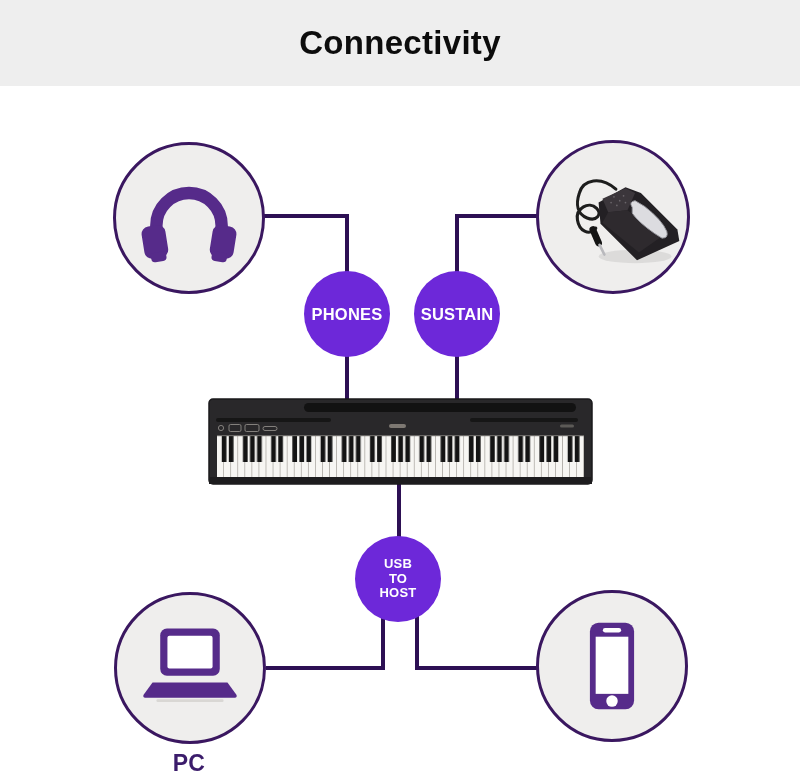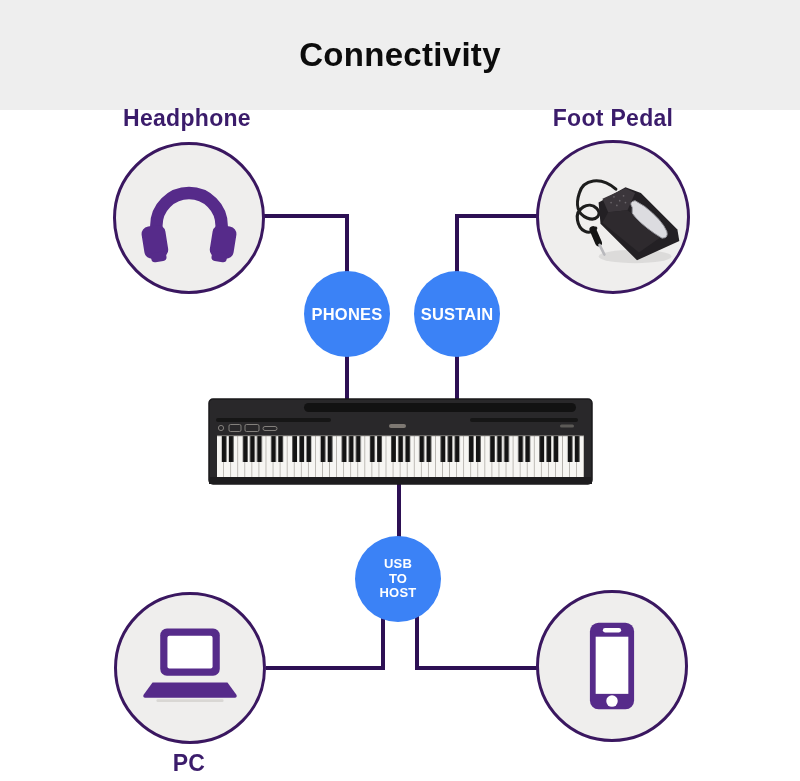--- a/index.html
+++ b/index.html
@@ -1,34 +1,34 @@
 <!DOCTYPE html>
 <html><head>
 <meta charset="utf-8">
 <style>
   html,body{margin:0;padding:0;background:#fff;}
   .stage{
     position:relative;width:800px;height:781px;background:#ffffff;overflow:hidden;
     font-family:"Liberation Sans", sans-serif;
   }
   .header-band{
-    position:absolute;left:0;top:0;width:800px;height:110px;background:#eeeeee;
+    position:absolute;left:0;top:0;width:800px;height:86px;background:#eeeeee;
     display:flex;align-items:center;justify-content:center;
   }
   .title{
     font-size:33px;font-weight:bold;color:#0c0c0c;letter-spacing:.3px;
   }
   .wires{position:absolute;left:0;top:0;}
   .node{
     position:absolute;border-radius:50%;background:#efeeed;border:3px solid #3a1760;
     box-sizing:border-box;overflow:hidden;display:flex;align-items:center;justify-content:center;
   }
   .node svg{display:block;}
   .badge{
-    position:absolute;width:86px;height:86px;border-radius:50%;background:#3b82f6;
+    position:absolute;width:86px;height:86px;border-radius:50%;background:#6d28d9;
     color:#ffffff;display:flex;flex-direction:column;align-items:center;justify-content:center;
     font-weight:bold;font-size:16.5px;letter-spacing:.2px;text-align:center;line-height:1.12;
   }
   .node-label{
     position:absolute;width:220px;text-align:center;font-weight:bold;
     font-size:23px;color:#3b1c6b;letter-spacing:.3px;
   }
 </style>
 </head>
 <body>
@@ -87,21 +87,20 @@
     <svg width="146" height="146" viewBox="0 0 152 152">
       <path d="M 42,99 L 42,84 A 34,34 0 0 1 110,84 L 110,99" stroke="#562b8a" stroke-width="13" fill="none"></path>
       <g fill="#562b8a">
         <rect x="28" y="84" width="25" height="34" rx="8" transform="rotate(-9 40 101)"></rect>
         <rect x="34" y="112" width="16" height="10" rx="4" transform="rotate(-9 40 101)"></rect>
         <rect x="99" y="84" width="25" height="34" rx="8" transform="rotate(9 112 101)"></rect>
         <rect x="102" y="112" width="16" height="10" rx="4" transform="rotate(9 112 101)"></rect>
       </g>
     </svg>
   </div>
-  <div class="node-label" style="left:77px;top:105px;">Headphone</div>
 
   <div class="node" style="left:536px;top:140px;width:154px;height:154px;">
     <svg width="148" height="148" viewBox="0 0 154 154">
       <ellipse cx="100" cy="118" rx="38" ry="7" fill="rgba(0,0,0,0.08)"></ellipse>
       <path d="M 80,48 C 64,34 46,38 42,52 C 38,64 40,74 50,78 C 60,82 66,74 60,68 C 52,60 38,68 40,80 C 42,92 52,96 58,90 C 61,87 57,89 56,92" stroke="#1d1d1d" stroke-width="3.2" fill="none" stroke-linecap="round"></path>
       <line x1="56" y1="90" x2="62" y2="104" stroke="#141414" stroke-width="7" stroke-linecap="round"></line>
       <line x1="63" y1="106" x2="68" y2="116" stroke="#b9b9bd" stroke-width="2.8" stroke-linecap="round"></line>
       <polygon points="62,62 90,46 106,52 144,90 146,102 102,122 64,84" fill="#232024"></polygon>
       <polygon points="66,58 90,47 100,52 92,70 72,72" fill="#3b363b"></polygon>
       <polygon points="72,72 92,70 128,97 104,114 66,83" fill="#2e2a2e"></polygon>
@@ -109,21 +108,20 @@
         <circle cx="78" cy="56" r="0.9"></circle>
           <circle cx="84" cy="60" r="0.9"></circle>
           <circle cx="75" cy="62" r="0.9"></circle>
         <circle cx="88" cy="55" r="0.9"></circle>
           <circle cx="81" cy="65" r="0.9"></circle>
           <circle cx="90" cy="62" r="0.9"></circle>
       </g>
       <path d="M 97,67 Q 93,61 100,60 L 110,66 Q 128,80 133,92 Q 135,99 128,99 L 120,94 Q 103,82 97,73 Z" fill="#dcdce0" stroke="#94949a" stroke-width="1"></path>
     </svg>
   </div>
-  <div class="node-label" style="left:503px;top:105px;">Foot Pedal</div>
 
   <div class="badge" style="left:304px;top:271px;">
     <span>PHONES</span>
   </div>
 
   <div class="badge" style="left:414px;top:271px;justify-content:center;">
     <span>SUSTAIN</span>
   </div>
 
   <div class="badge" style="left:355px;top:536px;font-size:13px;">

